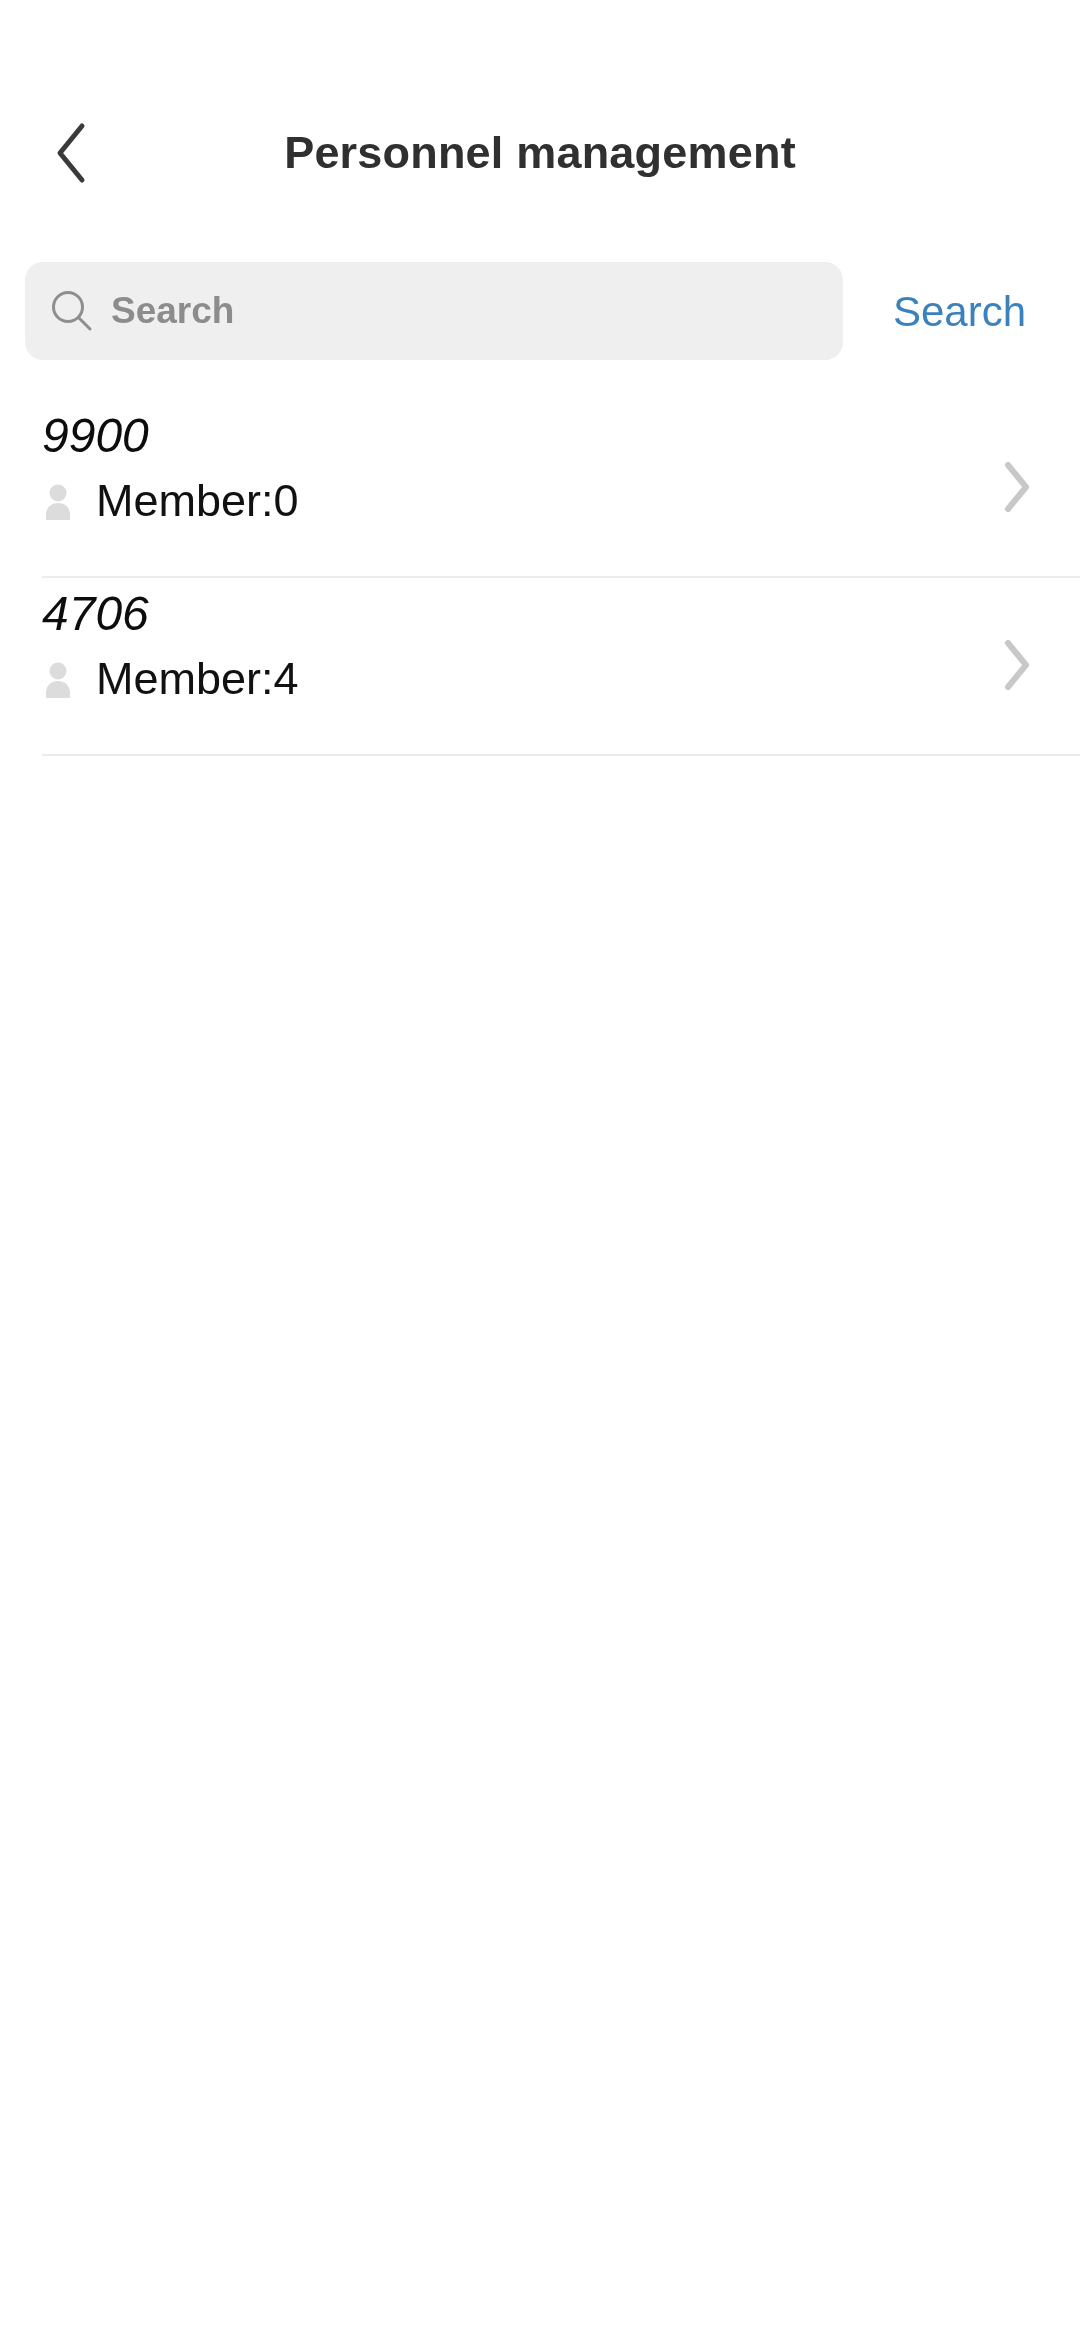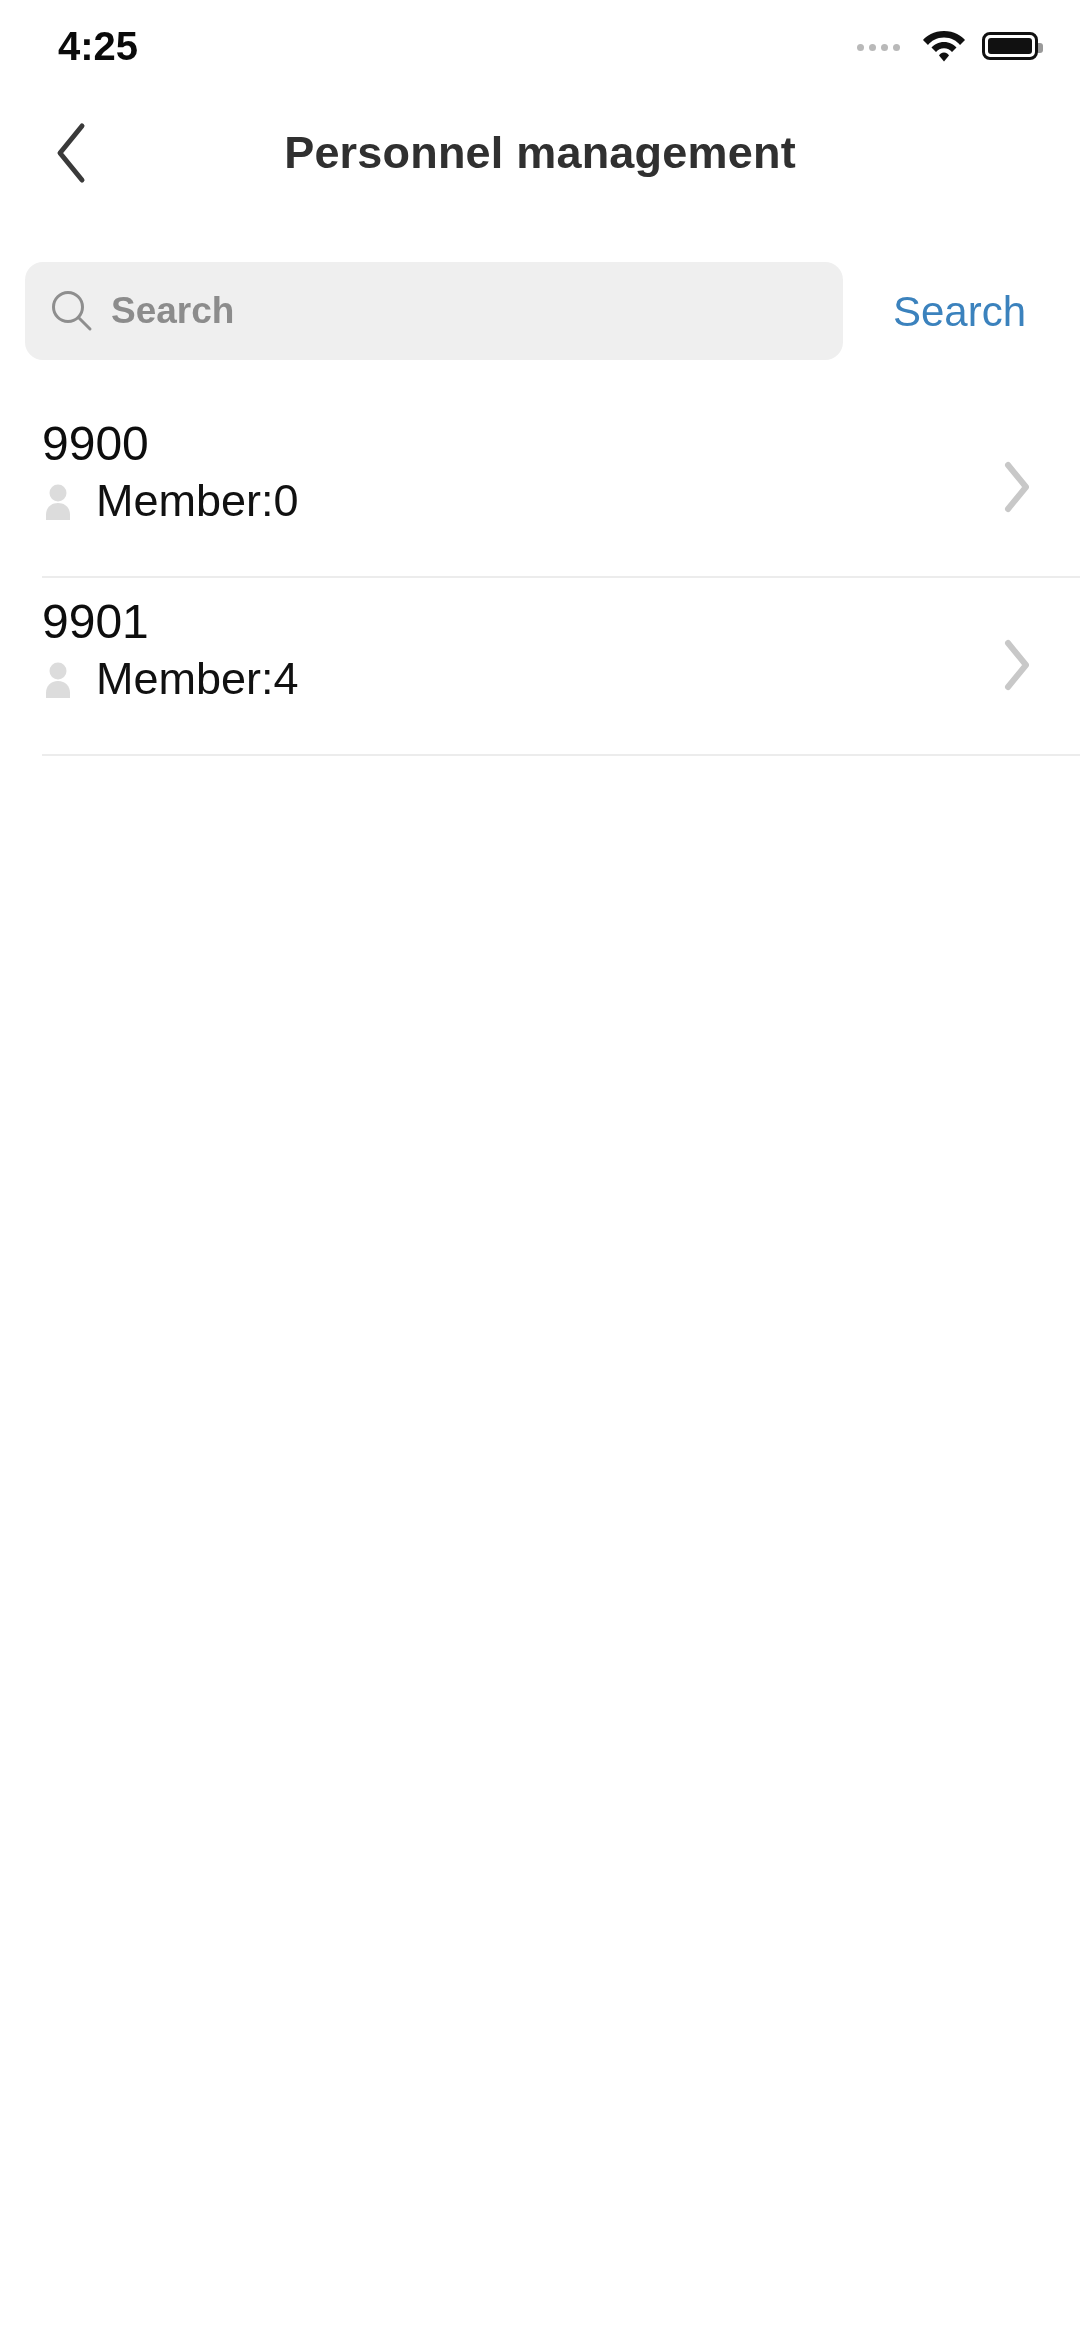--- a/index.html
+++ b/index.html
@@ -158,25 +158,26 @@
   .row {
     position:relative;
     height:178px;
     padding-left:42px;
     cursor:pointer;
     background:#ffffff;
   }
   .row-title {
     position:absolute;
     left:42px;
-    top:20px;
+    top:12px;
     font-size:48px;
     color:#0d0d0d;
     letter-spacing:0px;
     line-height:1;
+    font-style:italic;
   }
   .row-sub {
     position:absolute;
     left:42px;
     top:78px;
     display:flex;
     align-items:center;
   }
   .person-icon { display:block; }
   .row-sub-text {
@@ -198,39 +199,20 @@
     bottom:0;
     height:2px;
     background:#ececec;
   }
 </style>
 </head>
 <body>
 
 <div class="phone">
 
-  <div class="statusbar">
-    <div class="status-time">4:25</div>
-    <div class="status-right">
-      <div class="signal-dots">
-        <i></i>
-          <i></i>
-          <i></i>
-          <i></i>
-      </div>
-      <svg class="wifi-icon" width="44" height="34" viewBox="0 0 44 34">
-        <path d="M22 2 C12 2 4 7 1 11 L6 16 C9 12 15 8.5 22 8.5 C29 8.5 35 12 38 16 L43 11 C40 7 32 2 22 2 Z" fill="#111"></path>
-        <path d="M22 13 C16.5 13 12 15.5 9.5 18.5 L14 23 C15.8 20.8 18.7 19.2 22 19.2 C25.3 19.2 28.2 20.8 30 23 L34.5 18.5 C32 15.5 27.5 13 22 13 Z" fill="#111"></path>
-        <path d="M22 23.5 C19.6 23.5 17.6 25 17 26.6 L22 32.5 L27 26.6 C26.4 25 24.4 23.5 22 23.5 Z" fill="#111"></path>
-      </svg>
-      <div class="battery">
-          <i></i>
-        </div>
-    </div>
-  </div>
 
   <div class="navbar">
     <div class="nav-back">
       <svg width="38" height="64" viewBox="0 0 38 64">
         <polyline points="30,5 8,32 30,59" fill="none" stroke="#3a3a3a" stroke-width="5" stroke-linecap="round" stroke-linejoin="round"></polyline>
       </svg>
     </div>
     <div class="nav-title">Personnel management</div>
   </div>
 
@@ -258,21 +240,21 @@
       </div>
       <div class="row-chev">
         <svg width="30" height="52" viewBox="0 0 30 52">
           <polyline points="6,4 24,26 6,48" fill="none" stroke="#c8c8c8" stroke-width="6" stroke-linecap="round" stroke-linejoin="round"></polyline>
         </svg>
       </div>
       <div class="divider"></div>
     </div>
 
     <div class="row">
-      <div class="row-title">9901</div>
+      <div class="row-title">4706</div>
       <div class="row-sub">
         <svg class="person-icon" width="32" height="38" viewBox="0 0 32 38">
           <circle cx="16" cy="11" r="8.5" fill="#dcdcdc"></circle>
           <path d="M16 21 C8.5 21 4 26 4 33 L4 38 L28 38 L28 33 C28 26 23.5 21 16 21 Z" fill="#dcdcdc"></path>
         </svg>
         <span class="row-sub-text">Member:4</span>
       </div>
       <div class="row-chev">
         <svg width="30" height="52" viewBox="0 0 30 52">
           <polyline points="6,4 24,26 6,48" fill="none" stroke="#c8c8c8" stroke-width="6" stroke-linecap="round" stroke-linejoin="round"></polyline>

